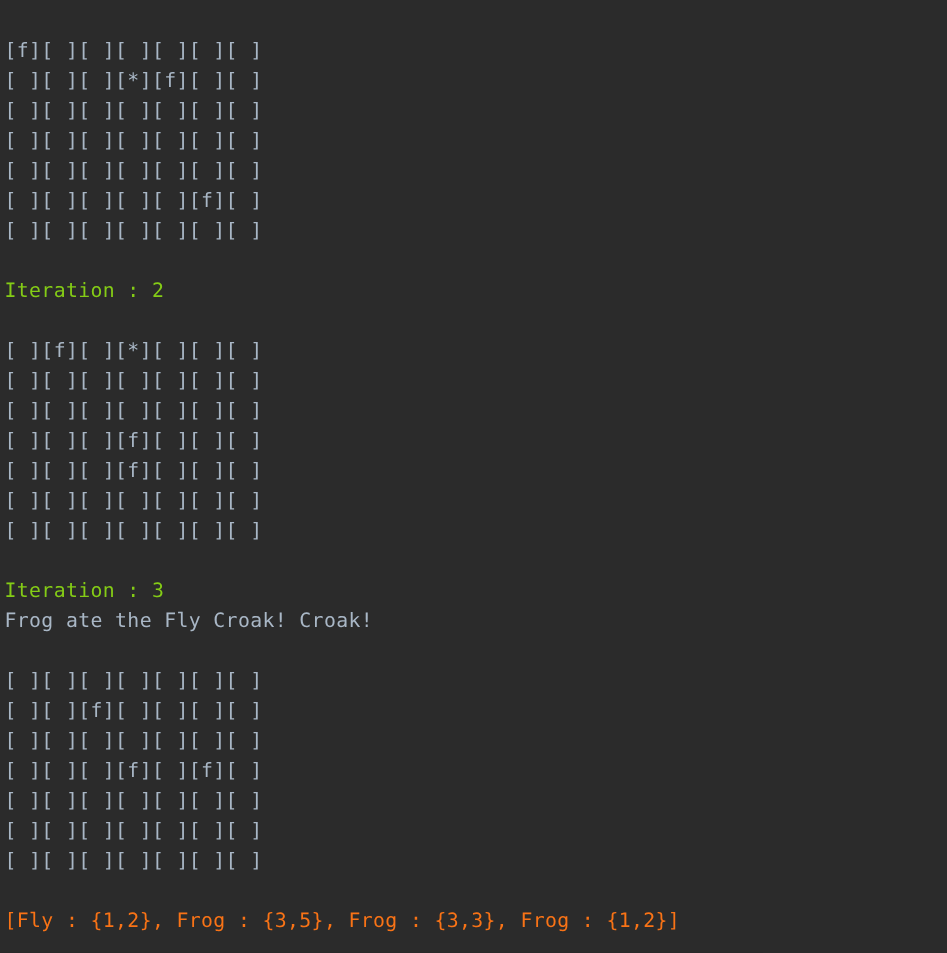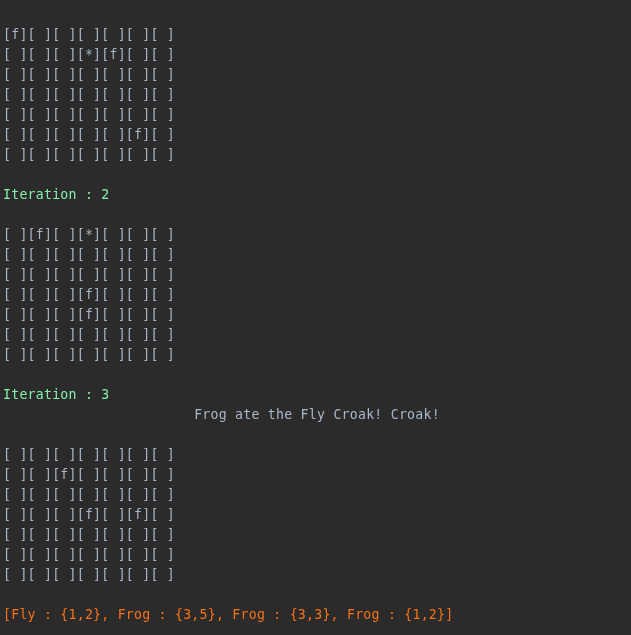--- a/index.html
+++ b/index.html
@@ -32,20 +32,20 @@
     height: 20px;
     line-height: 20px;
     white-space: pre;
     font-family: "DejaVu Sans Mono", "Liberation Mono", monospace;
   }
   .blank-line {
     height: 20px;
     line-height: 20px;
   }
   .grid-line { color: #a9b7c6; }
-  .msg-line  { color: #a9b7c6; text-align: center; }
-  .iter-line { color: #86efac; }
+  .msg-line  { color: #a9b7c6; }
+  .iter-line { color: #84cc16; }
   .final-line { color: #f97316; }
 </style>
 </head>
 <body>
 
 <div id="console"><div class="console-line grid-line">[f][ ][ ][ ][ ][ ][ ]</div><div class="console-line grid-line">[ ][ ][ ][*][f][ ][ ]</div><div class="console-line grid-line">[ ][ ][ ][ ][ ][ ][ ]</div><div class="console-line grid-line">[ ][ ][ ][ ][ ][ ][ ]</div><div class="console-line grid-line">[ ][ ][ ][ ][ ][ ][ ]</div><div class="console-line grid-line">[ ][ ][ ][ ][ ][f][ ]</div><div class="console-line grid-line">[ ][ ][ ][ ][ ][ ][ ]</div><div class="console-line blank-line">&nbsp;</div><div class="console-line iter-line">Iteration : 2</div><div class="console-line blank-line">&nbsp;</div><div class="console-line grid-line">[ ][f][ ][*][ ][ ][ ]</div><div class="console-line grid-line">[ ][ ][ ][ ][ ][ ][ ]</div><div class="console-line grid-line">[ ][ ][ ][ ][ ][ ][ ]</div><div class="console-line grid-line">[ ][ ][ ][f][ ][ ][ ]</div><div class="console-line grid-line">[ ][ ][ ][f][ ][ ][ ]</div><div class="console-line grid-line">[ ][ ][ ][ ][ ][ ][ ]</div><div class="console-line grid-line">[ ][ ][ ][ ][ ][ ][ ]</div><div class="console-line blank-line">&nbsp;</div><div class="console-line iter-line">Iteration : 3</div><div class="console-line msg-line">Frog ate the Fly Croak! Croak!</div><div class="console-line blank-line">&nbsp;</div><div class="console-line grid-line">[ ][ ][ ][ ][ ][ ][ ]</div><div class="console-line grid-line">[ ][ ][f][ ][ ][ ][ ]</div><div class="console-line grid-line">[ ][ ][ ][ ][ ][ ][ ]</div><div class="console-line grid-line">[ ][ ][ ][f][ ][f][ ]</div><div class="console-line grid-line">[ ][ ][ ][ ][ ][ ][ ]</div><div class="console-line grid-line">[ ][ ][ ][ ][ ][ ][ ]</div><div class="console-line grid-line">[ ][ ][ ][ ][ ][ ][ ]</div><div class="console-line blank-line">&nbsp;</div><div class="console-line final-line">[Fly : {1,2}, Frog : {3,5}, Frog : {3,3}, Frog : {1,2}]</div></div>
 
 </body></html>

